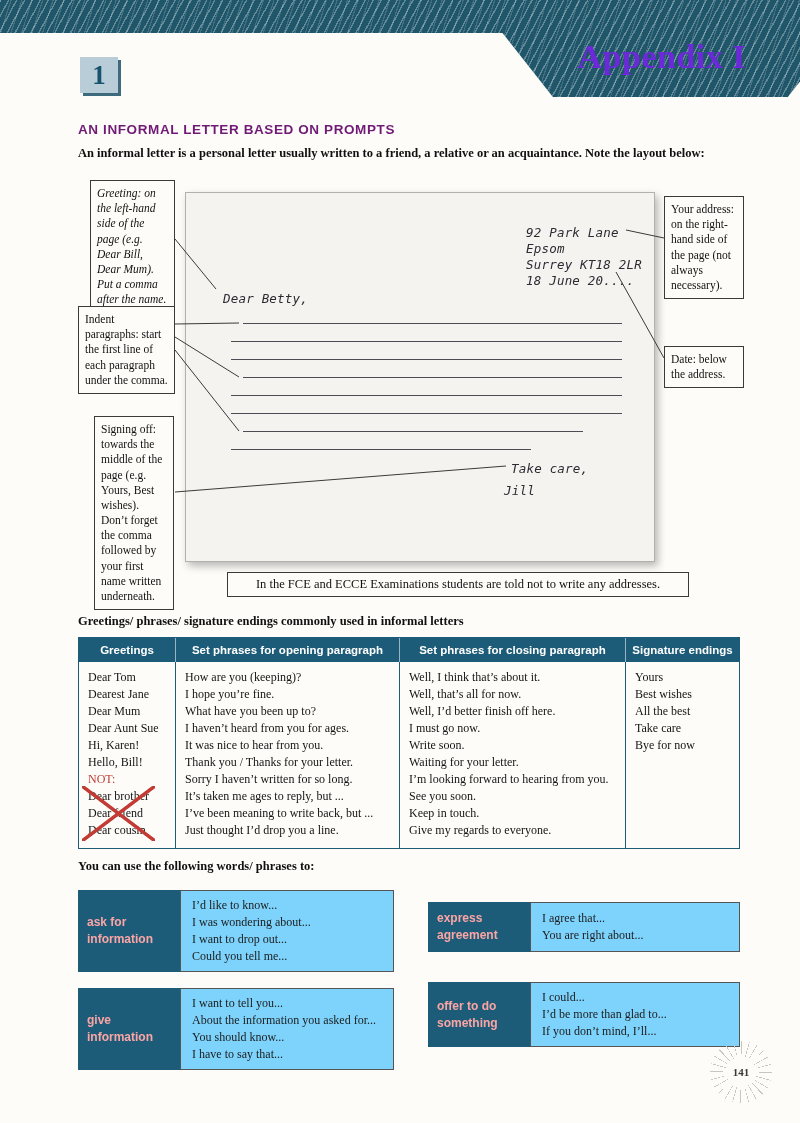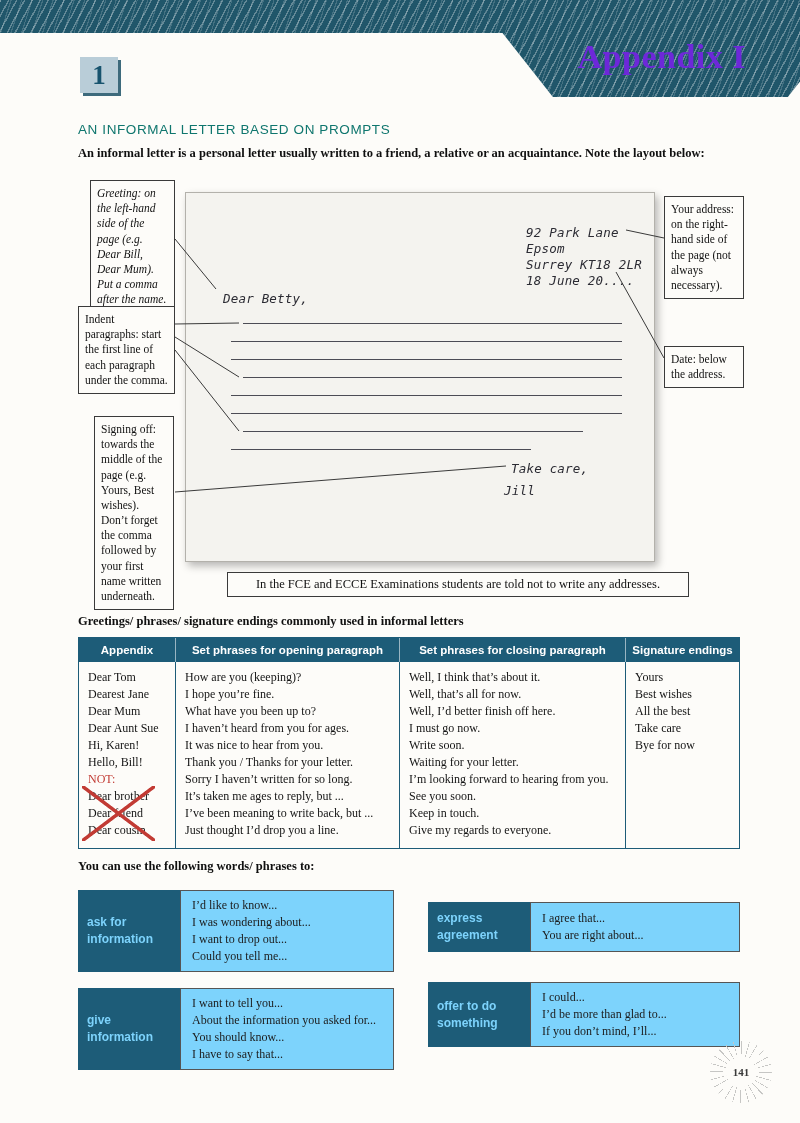--- a/index.html
+++ b/index.html
@@ -33,22 +33,22 @@
     width:38px; height:36px; background:#b9cdd8;
     box-shadow:3px 3px 0 #3d6a7c;
     display:flex; align-items:center; justify-content:center;
     font-family:"Liberation Serif", serif; font-weight:bold;
     font-size:27px; color:#17536e;
   }
 
   
   .content { position:relative; padding:122px 60px 0 78px; }
   .main-heading {
-    font-family:"Liberation Sans", sans-serif; font-weight:normal;
-    font-size:13.5px; letter-spacing:.6px; color:#0f766e;
+    font-family:"Liberation Sans", sans-serif; font-weight:bold;
+    font-size:13.5px; letter-spacing:.6px; color:#701a75;
   }
   .intro { margin-top:9px; font-weight:bold; font-size:12.5px; color:#101010; }
 
   
   .diagram { position:relative; margin-top:13px; height:430px; }
   .conn { position:absolute; left:0; top:0; z-index:2; pointer-events:none; }
 
   .ann {
     position:absolute; z-index:3; background:#fdfcf9;
     border:1px solid #3a3a3a; padding:5px 6px;
@@ -105,21 +105,21 @@
 
   
   .usage-title { margin-top:10px; font-weight:bold; font-size:12.5px; color:#101010; }
   .ucols { display:flex; margin-top:16px; }
   .ucol-left  { width:316px; }
   .ucol-right { width:312px; margin-left:34px; margin-top:12px; }
   .ubox { display:flex; align-items:stretch; }
   .ubox + .ubox { margin-top:16px; }
   .ucol-right .ubox + .ubox { margin-top:30px; }
   .ulabel {
-    width:102px; background:#1d5c78; color:#7dd3fc;
+    width:102px; background:#1d5c78; color:#fca5a5;
     font-family:"Liberation Sans", sans-serif; font-weight:bold; font-size:12px;
     line-height:1.4; padding:8px 9px; display:flex; align-items:center;
   }
   .ucontent {
     flex:1; border:1px solid #555; background:#7dd3fc;
     padding:6px 11px; font-size:12px; line-height:17px; min-height:50px;
     display:flex; align-items:center;
   }
 
   
@@ -195,21 +195,21 @@
         <div class="letter-signature hand">Jill</div>
       </div>
 
       <div class="exam-note">In the FCE and ECCE Examinations students are told not to write any addresses.</div>
     </div>
 
     <div class="table-title">Greetings/ phrases/ signature endings commonly used in informal letters</div>
 
     <div class="gtable">
       <div class="gt-head">
-        <div class="gt-h">Appendix</div>
+        <div class="gt-h">Greetings</div>
         <div class="gt-h">Set phrases for opening paragraph</div>
         <div class="gt-h">Set phrases for closing paragraph</div>
         <div class="gt-h">Signature endings</div>
       </div>
       <div class="gt-body">
         <div class="gt-col">
           <div>
               <div class="ti">Dear Tom</div>
               <div class="ti">Dearest Jane</div>
               <div class="ti">Dear Mum</div>

